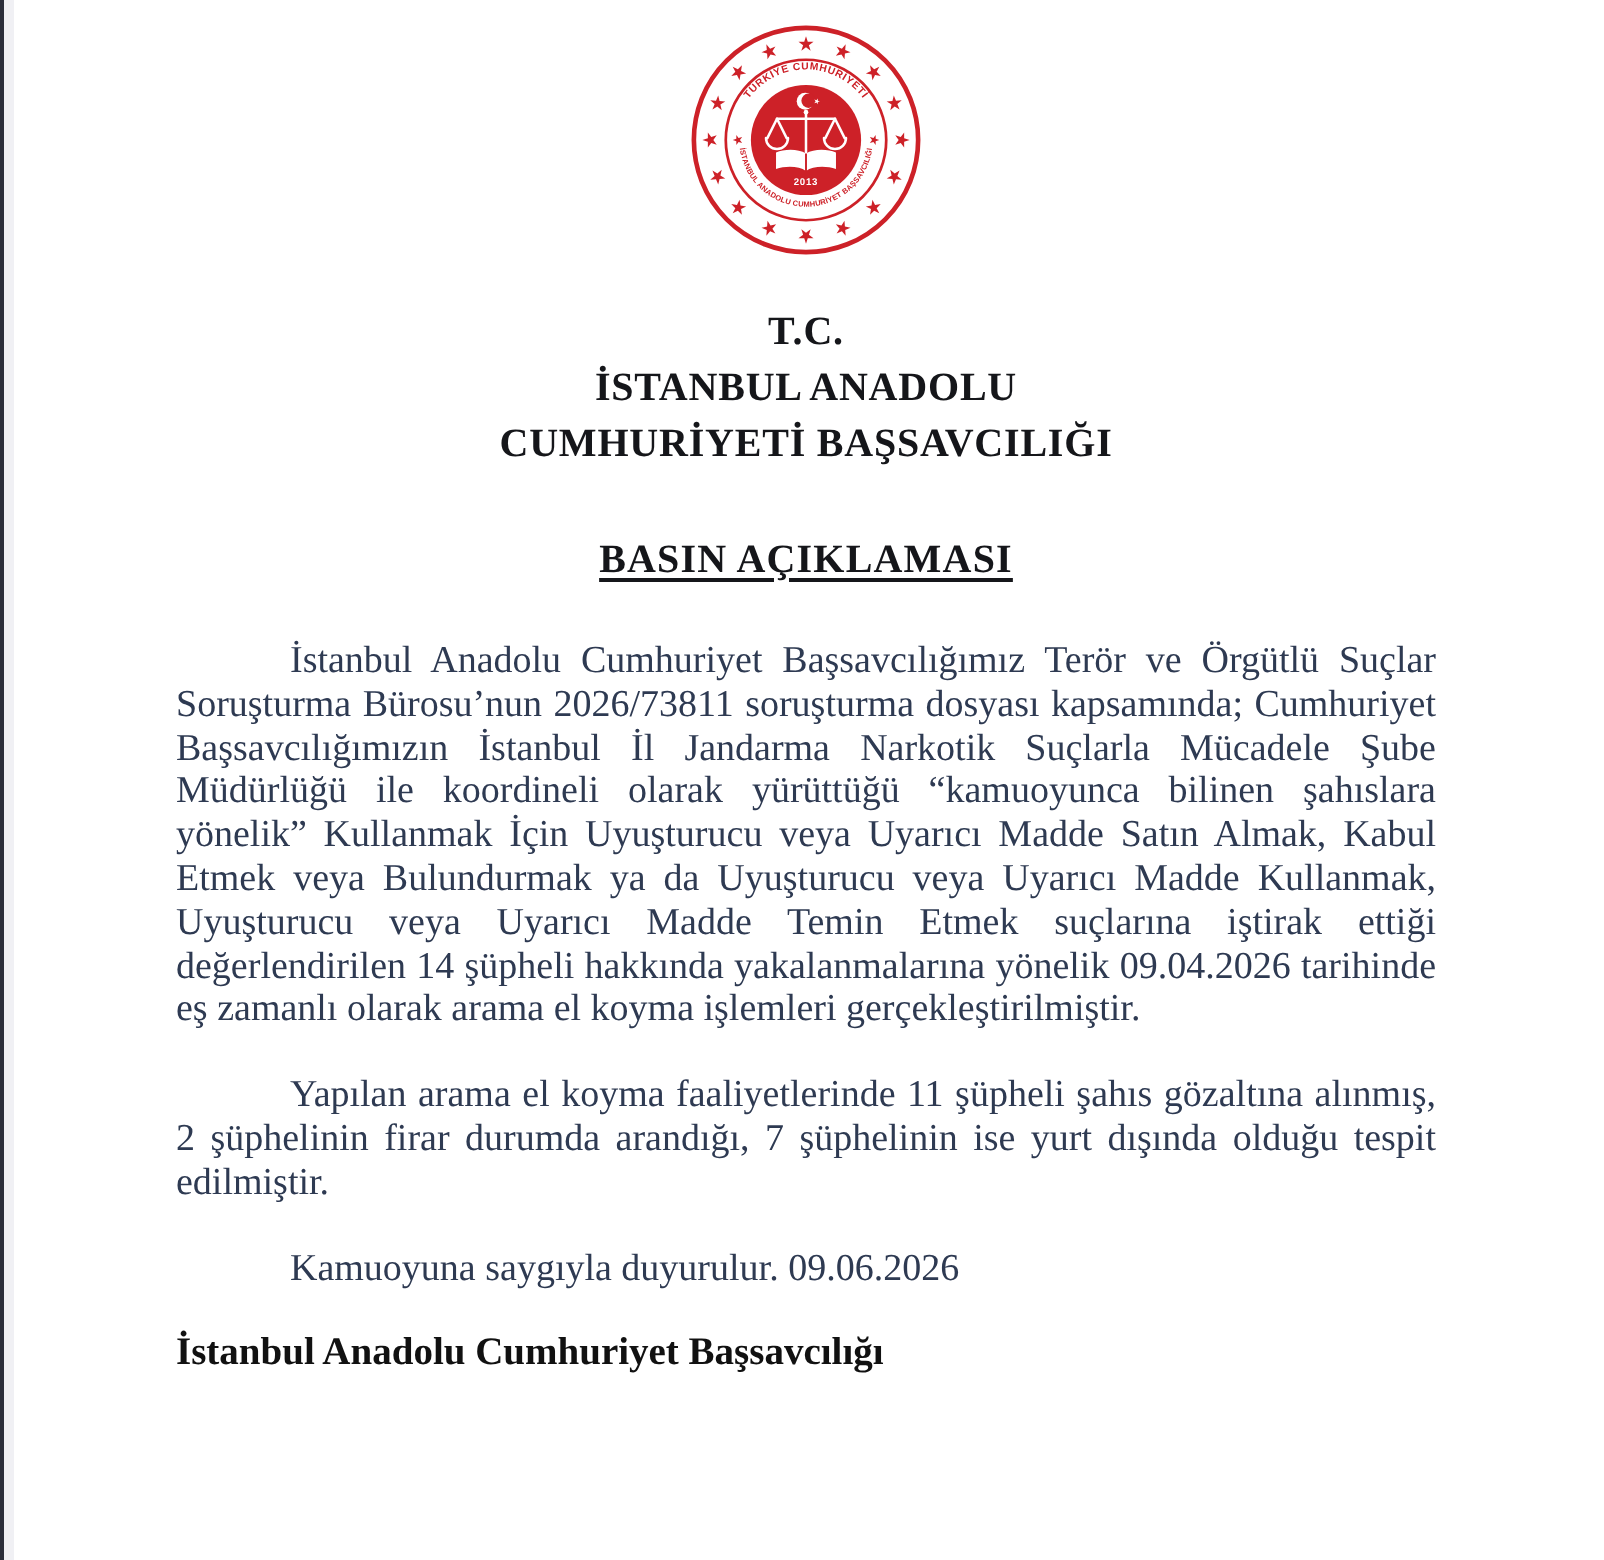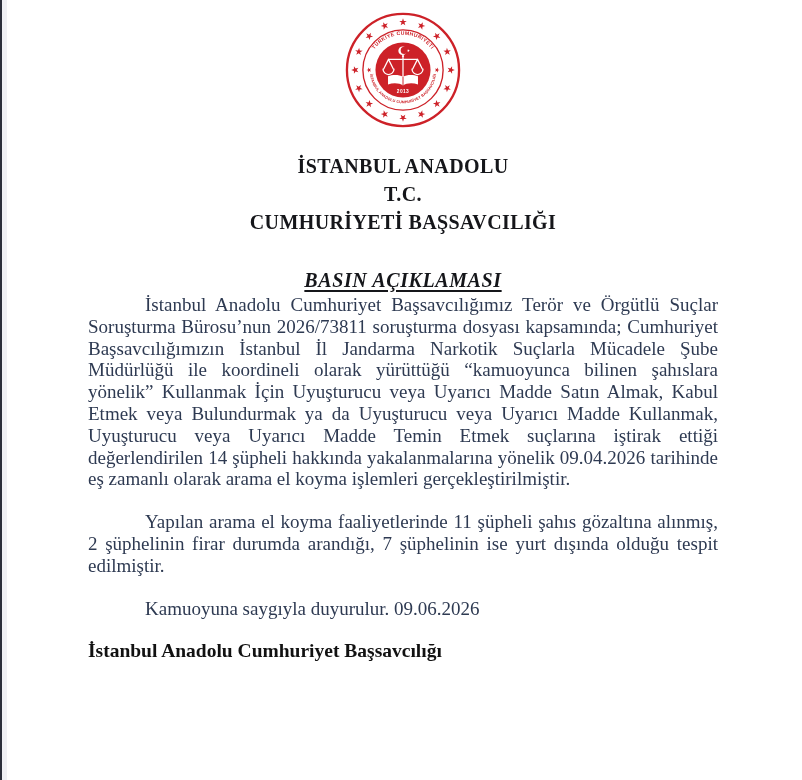--- a/index.html
+++ b/index.html
@@ -41,23 +41,23 @@
     margin-top: 30px;
     text-align: center;
     color: #15161a;
     font-weight: bold;
     font-size: 20px;
     line-height: 28px;
     letter-spacing: 0.6px;
     text-decoration: underline;
     text-underline-offset: 3px;
     text-decoration-thickness: 2px;
-    font-style: italic;
   }
   .body-block {
+    margin-top: 26px;
   }
   .body-block p {
     margin: 0 0 21px 0;
     font-size: 19px;
     line-height: 21.8px;
     color: #2e3a52;
     text-align: justify;
     text-indent: 57px;
   }
   .closing-line {
@@ -148,22 +148,22 @@
         <g>
           <path d="M60,67 C56,64.5 49,64.5 44.5,66.5 L44.5,75 C49.5,73.2 56.5,73.4 60,76 C63.5,73.4 70.5,73.2 75.5,75 L75.5,66.5 C71,64.5 64,64.5 60,67 Z" fill="#ffffff"></path>
           <path d="M60,67 L60,76" stroke="#cd2128" stroke-width="1"></path>
         </g>
 
         <text x="60" y="83.5" font-size="5" font-weight="bold" fill="#ffffff" text-anchor="middle" letter-spacing="0.4" font-family="Liberation Sans, sans-serif">2013</text>
       </svg>
     </div>
 
     <div class="header-block">
+      <div>T.C.</div>
       <div>İSTANBUL ANADOLU</div>
-      <div>T.C.</div>
       <div>CUMHURİYETİ BAŞSAVCILIĞI</div>
     </div>
 
     <div class="doc-title">BASIN AÇIKLAMASI</div>
 
     <div class="body-block">
       <p>İstanbul Anadolu Cumhuriyet Başsavcılığımız Terör ve Örgütlü Suçlar Soruşturma Bürosu’nun 2026/73811 soruşturma dosyası kapsamında; Cumhuriyet Başsavcılığımızın İstanbul İl Jandarma Narkotik Suçlarla Mücadele Şube Müdürlüğü ile koordineli olarak yürüttüğü “kamuoyunca bilinen şahıslara yönelik” Kullanmak İçin Uyuşturucu veya Uyarıcı Madde Satın Almak, Kabul Etmek veya Bulundurmak ya da Uyuşturucu veya Uyarıcı Madde Kullanmak, Uyuşturucu veya Uyarıcı Madde Temin Etmek suçlarına iştirak ettiği değerlendirilen 14 şüpheli hakkında yakalanmalarına yönelik 09.04.2026 tarihinde eş zamanlı olarak arama el koyma işlemleri gerçekleştirilmiştir.</p>
       <p>Yapılan arama el koyma faaliyetlerinde 11 şüpheli şahıs gözaltına alınmış, 2 şüphelinin firar durumda arandığı, 7 şüphelinin ise yurt dışında olduğu tespit edilmiştir.</p>
       <p class="closing-line">Kamuoyuna saygıyla duyurulur. 09.06.2026</p>
       <div class="signature-line">İstanbul Anadolu Cumhuriyet Başsavcılığı</div>

